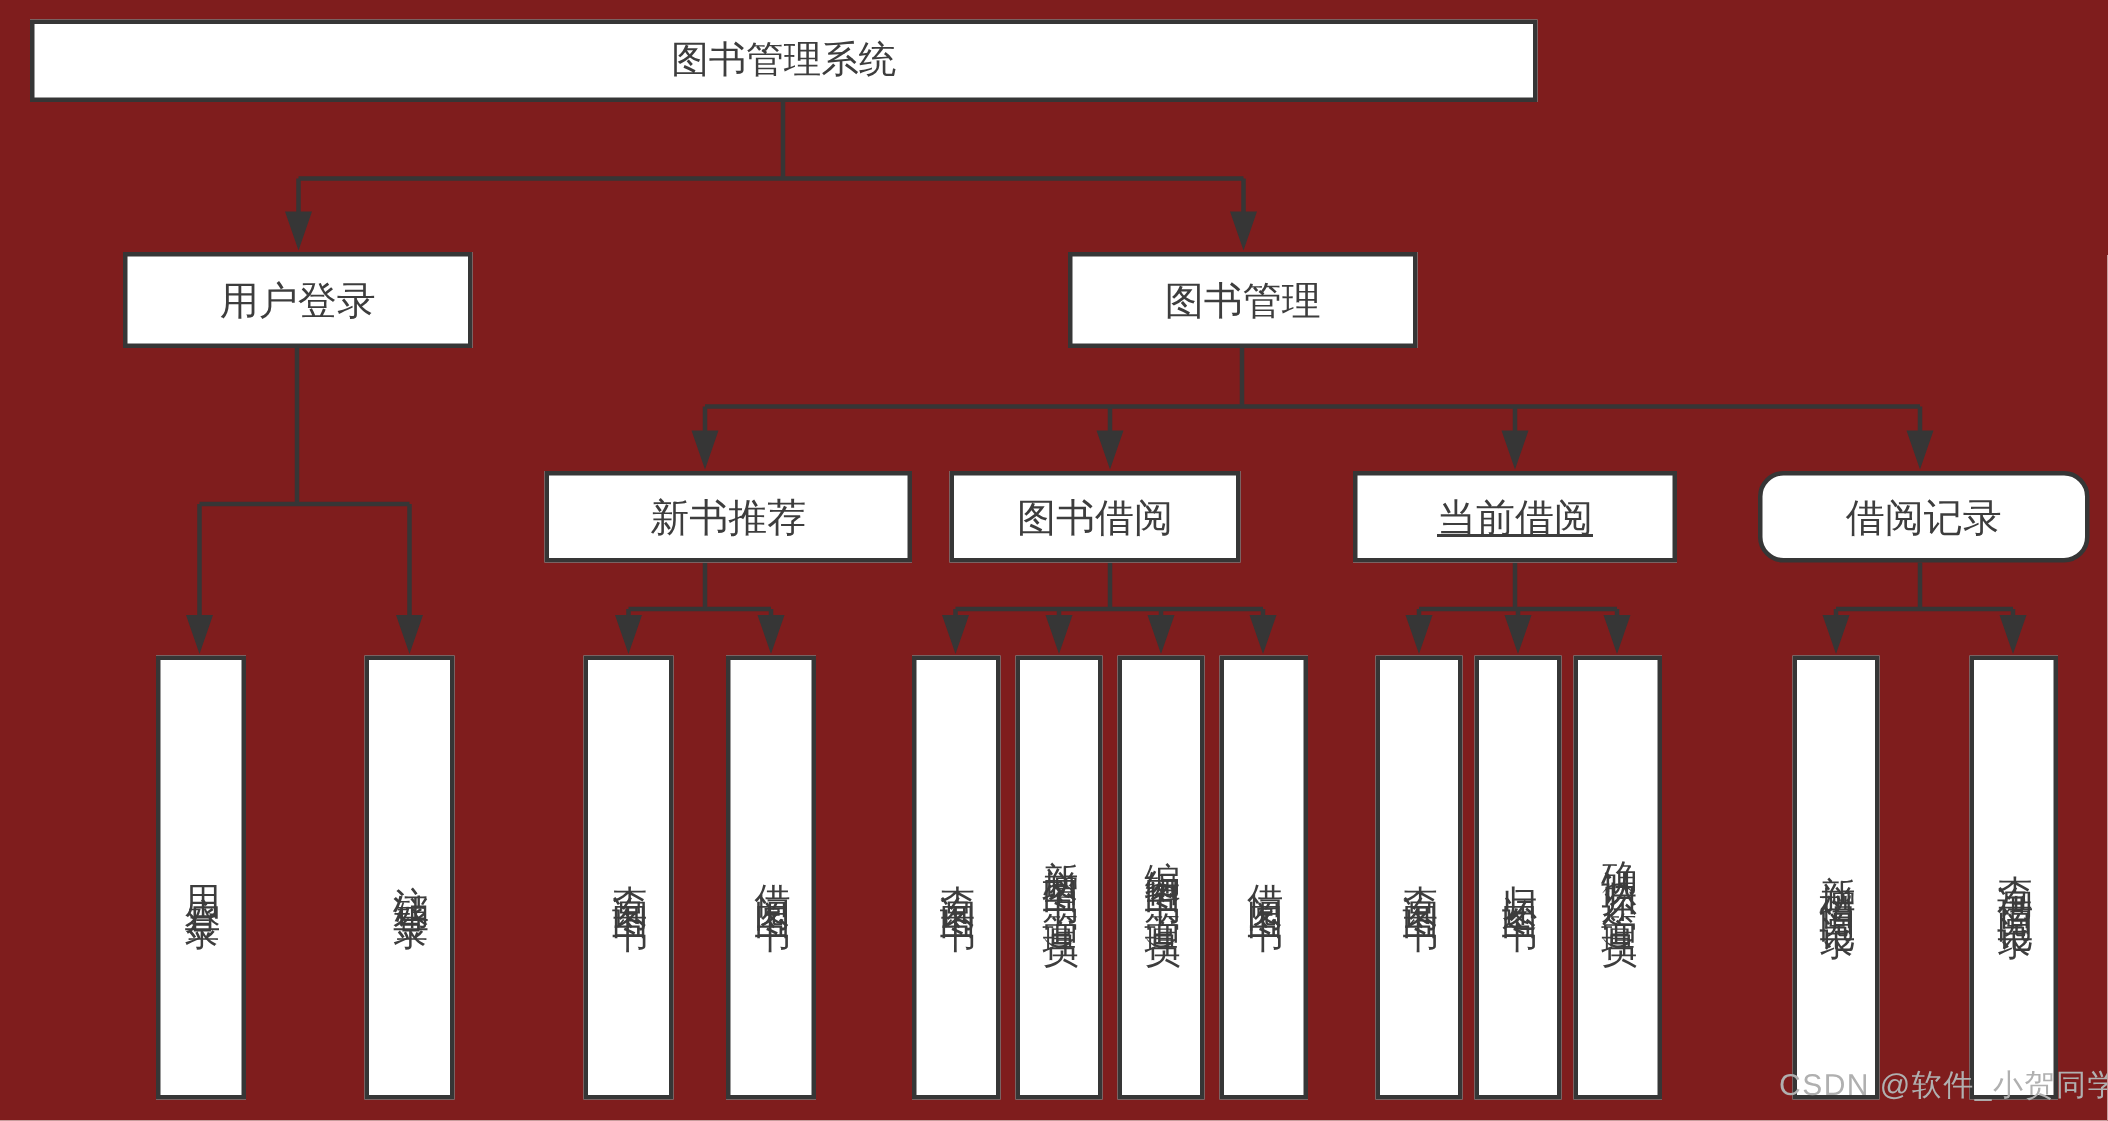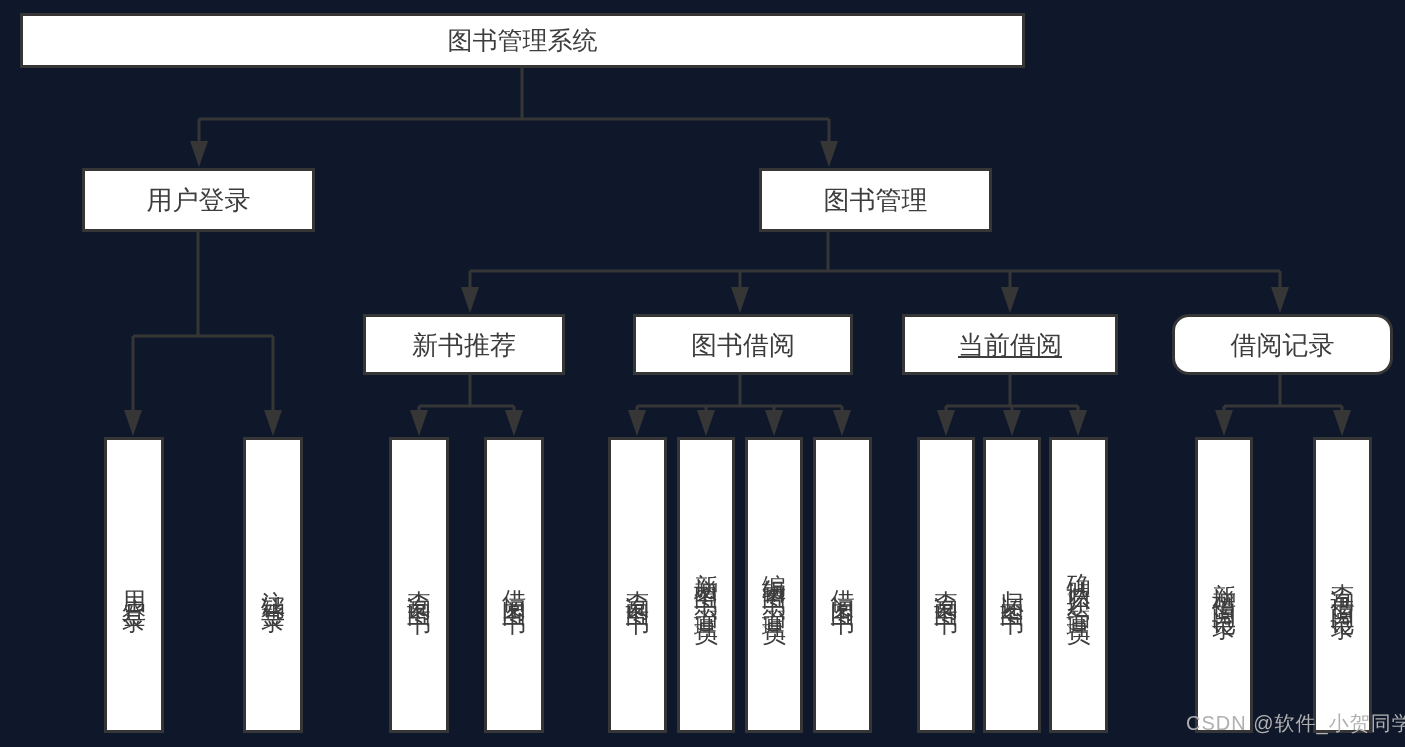--- a/index.html
+++ b/index.html
@@ -4,21 +4,21 @@
 <style>
   html, body {
     margin: 0;
     padding: 0;
     background: #ffffff;
   }
   .stage {
     position: relative;
     width: 1405px;
     height: 747px;
-    background: #0f172a;
+    background: #7f1d1d;
     overflow: hidden;
     font-family: "Liberation Sans", sans-serif;
   }
   .connectors {
     position: absolute;
     left: 0;
     top: 0;
     width: 1405px;
     height: 747px;
   }
@@ -47,23 +47,23 @@
   .leaf {
     writing-mode: vertical-rl;
     text-orientation: mixed;
     font-size: 24px;
     letter-spacing: 7px;
     top: 437px;
     height: 296px;
   }
   #n-root   { left: 20px;   top: 13px;  width: 1005px; height: 55px; font-size: 25px; }
   #n-l2-0   { left: 82px;   top: 168px; width: 233px;  height: 64px; }
-  #n-l2-1   { left: 712px;  top: 168px; width: 233px;  height: 64px; margin-left: 47px; }
-  #n-l3-0   { left: 363px;  top: 314px; width: 202px;  height: 61px; }
-  #n-l3-1   { left: 633px;  top: 314px; width: 220px;  height: 61px; }
+  #n-l2-1   { left: 712px;  top: 168px; width: 233px;  height: 64px; }
+  #n-l3-0   { left: 363px;  top: 314px; width: 245px;  height: 61px; }
+  #n-l3-1   { left: 633px;  top: 314px; width: 194px;  height: 61px; }
   #n-l3-2   { left: 902px;  top: 314px; width: 216px;  height: 61px; text-decoration: underline; }
   #n-l3-3   { left: 1172px; top: 314px; width: 221px;  height: 61px; border-radius: 17px; }
   #n-leaf-0  { left: 104px;  width: 60px; }
   #n-leaf-1  { left: 243px;  width: 60px; }
   #n-leaf-2  { left: 389px;  width: 60px; }
   #n-leaf-3  { left: 484px;  width: 60px; }
   #n-leaf-4  { left: 608px;  width: 59px; }
   #n-leaf-5  { left: 677px;  width: 58px; }
   #n-leaf-6  { left: 745px;  width: 58px; }
   #n-leaf-7  { left: 813px;  width: 59px; }

